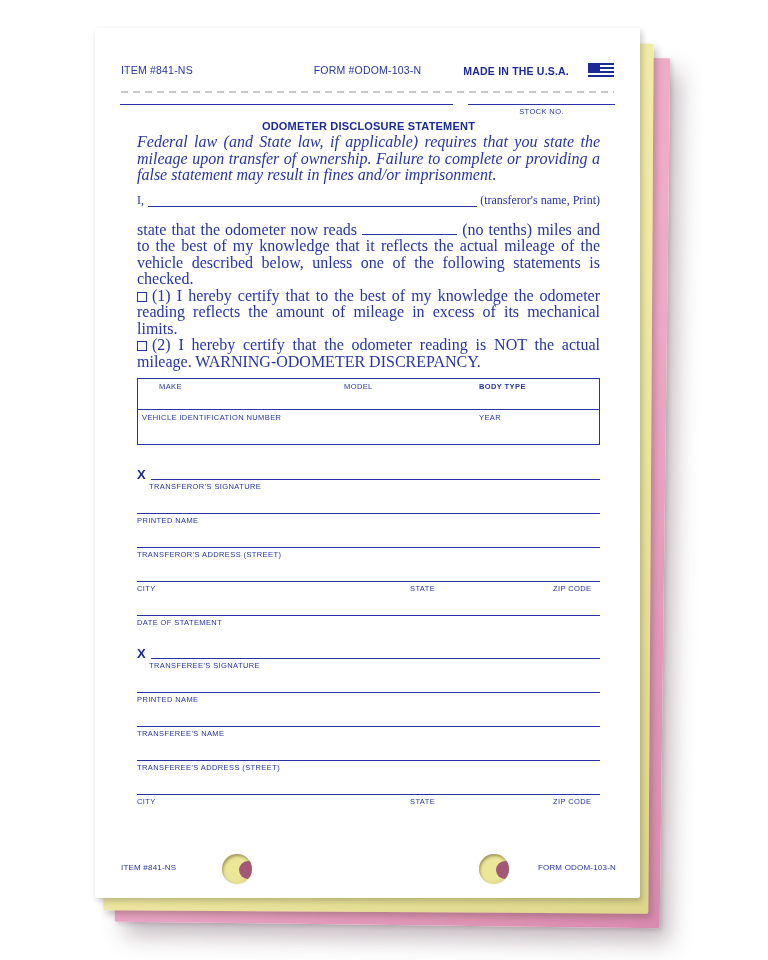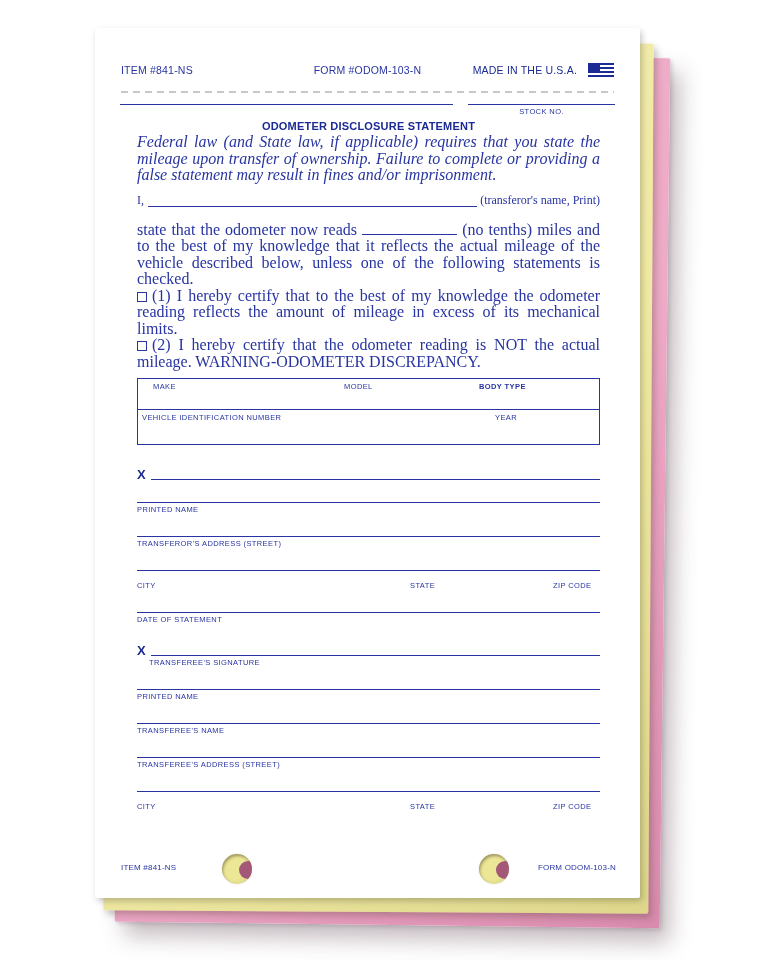--- a/index.html
+++ b/index.html
@@ -22,21 +22,21 @@
     background:linear-gradient(135deg,#f4efb2 0%,var(--yellow-copy) 55%,#ddd68b 100%);
     box-shadow:3px 4px 7px rgba(70,50,40,.30);}
   .sheet.white{left:95px;top:28px;background:#ffffff;
     box-shadow:2px 3px 6px rgba(0,0,0,.22);}
 
   
   .stub{position:relative;padding:35px 26px 0 26px;height:50px;}
   .stub-row{display:flex;align-items:center;justify-content:space-between;
     font-size:10.5px;letter-spacing:.2px;color:var(--ink);}
   .stub-center{position:absolute;left:0;right:0;text-align:center;}
-  .madein{display:flex;align-items:center;gap:11px;font-weight:normal;color:var(--ink-dark);position:relative;z-index:1;background:#fff;padding-left:4px;}
+  .madein{display:flex;align-items:flex-end;gap:19px;font-weight:bold;color:var(--ink-dark);position:relative;z-index:1;background:#fff;padding-left:4px;}
   .flag{position:relative;display:inline-block;width:26px;height:14px;
     background:repeating-linear-gradient(to bottom,var(--ink-dark) 0 2px,#ffffff 2px 4px);}
   .flag::after{content:"";position:absolute;left:0;top:0;width:12px;height:8px;background:var(--ink-dark);}
 
   .perf{margin-top:14px;height:2px;
     background:repeating-linear-gradient(90deg,var(--perforation) 0 7px,transparent 7px 12px);}
 
   
   .content{padding:0 40px 0 42px;color:var(--ink);}
   .lbl{font-size:7.5px;letter-spacing:.4px;color:var(--ink);font-family:"Liberation Sans",sans-serif;}
@@ -67,37 +67,37 @@
   .stmt{margin:0;}
   .cbx{display:inline-block;width:10px;height:10px;border:1.4px solid var(--ink);
     margin-right:5px;vertical-align:-1px;background:#fff;}
 
   
   .vtable{margin-top:8px;border:1.5px solid var(--ink);height:67px;}
   .vrow{position:relative;}
   .vrow1{height:31px;border-bottom:1px solid var(--ink);}
   .vrow2{height:33px;}
   .vrow .lbl{position:absolute;top:3px;}
-  .vl-make{left:15px;}
+  .vl-make{left:21px;}
   .vl-model{left:206px;}
   .vl-body{left:341px;font-weight:bold;}
   .vl-vin{left:4px;}
-  .vl-year{left:357px;}
+  .vl-year{left:341px;}
 
   
   .xrow{display:flex;align-items:flex-end;margin-top:24px;}
   .xrow.second{margin-top:21px;}
   .xrow .x{font-weight:bold;font-size:13px;line-height:11px;margin-right:5px;color:var(--ink-dark);}
   .xrow .xline{flex:1;border-bottom:1.2px solid var(--ink);}
   .xlbl{margin-left:12px;margin-top:2px;}
 
   .frow{margin-top:22px;}
   .frow .fline{height:0;border-bottom:1px solid var(--ink);}
   .frow .flbl{margin-top:2px;}
-  .csz{display:flex;margin-top:10px;justify-content:flex-end;}
+  .csz{display:flex;margin-top:2px;justify-content:flex-end;}
   .csz .c1{width:273px;}
   .csz .c2{width:143px;}
   .csz .c3{flex:1;}
 
   
   .sfooter{position:absolute;left:26px;right:24px;top:835px;display:flex;
     justify-content:space-between;font-size:8px;letter-spacing:.2px;color:var(--ink);}
   .hole{position:absolute;width:30px;height:30px;border-radius:50%;overflow:hidden;
     background:radial-gradient(circle at 38% 35%,#ece697 55%,#d6cf80 100%);
     box-shadow:inset 1px 2px 3px rgba(60,50,20,.45), 0 0 2px rgba(0,0,0,.12);}
@@ -166,20 +166,21 @@
         <div class="vrow vrow2">
           <span class="lbl vl-vin">VEHICLE IDENTIFICATION NUMBER</span>
           <span class="lbl vl-year">YEAR</span>
         </div>
       </div>
 
       <div class="xrow">
         <span class="x">X</span>
         <div class="xline"></div>
       </div>
+      <div class="lbl xlbl">TRANSFEROR'S SIGNATURE</div>
 
       <div class="frow">
         <div class="fline"></div>
         <div class="lbl flbl">PRINTED NAME</div>
       </div>
 
       <div class="frow">
         <div class="fline"></div>
         <div class="lbl flbl">TRANSFEROR'S ADDRESS (STREET)</div>
       </div>

